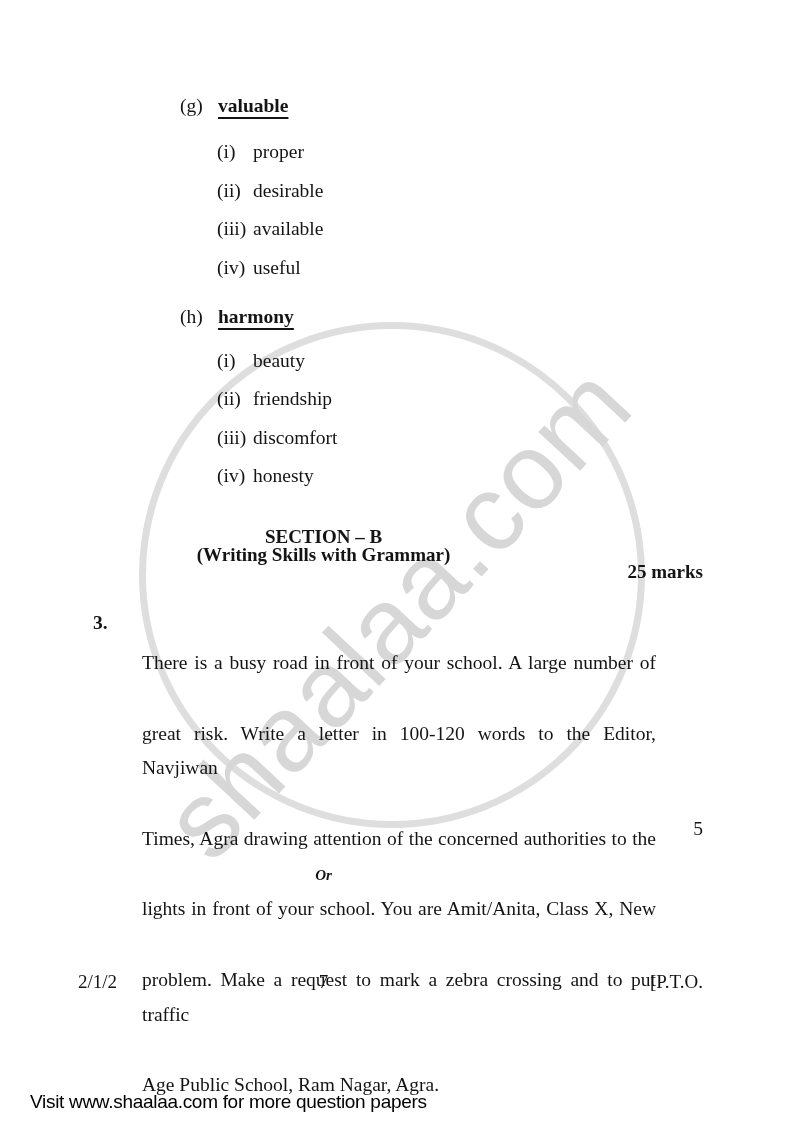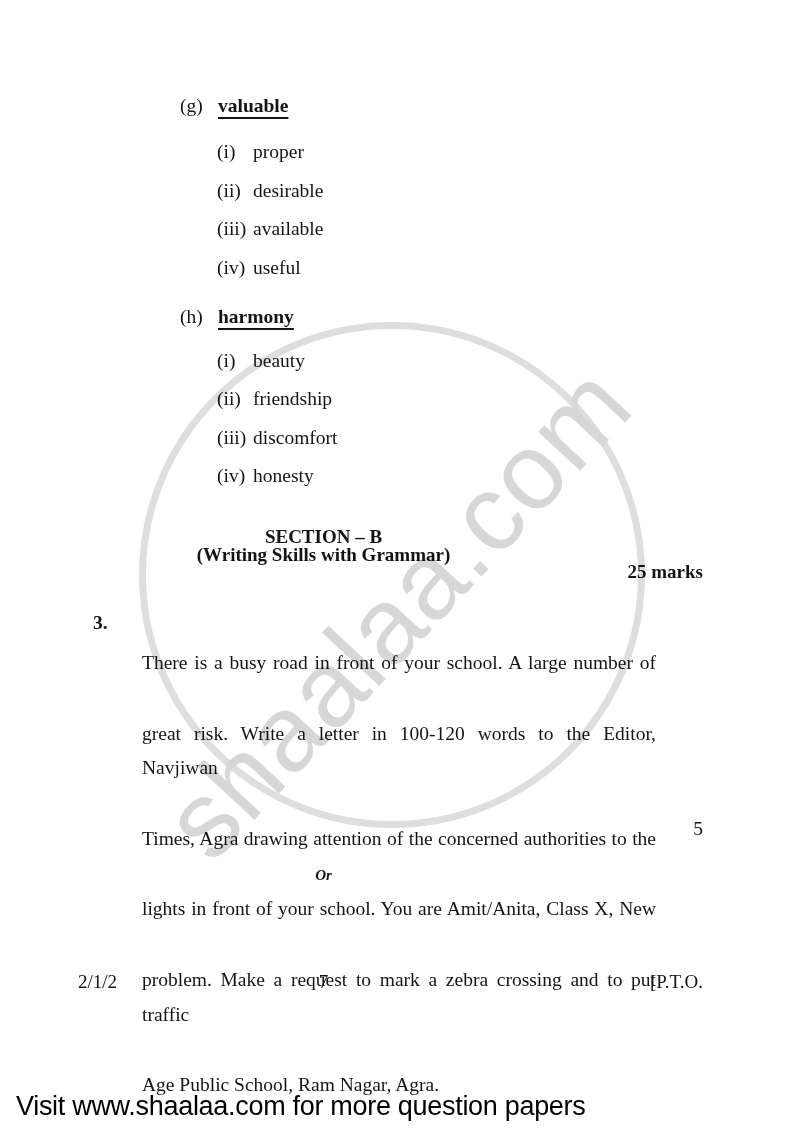--- a/index.html
+++ b/index.html
@@ -78,23 +78,23 @@
   .q3-line.last { text-align-last: left; }
   .q3-marks {
     right: 97px; top: 818px;
     font-size: 19.5px;
   }
   .or-line { font-weight: 700; font-size: 15px; font-style: italic; }
   .footer-item { font-size: 19px; }
   .footer-left { left: 78px; }
   .footer-right { right: 97px; }
   .bottom-bar {
-    left: 16px; top: 1091px;
+    left: 30px; top: 1091px;
     font-family: "Liberation Sans", sans-serif;
-    font-size: 27px;
+    font-size: 19px;
     letter-spacing: -0.3px;
     color: #000000;
   }
 </style>
 </head>
 <body>
 
 <div class="page">
 
   <div class="wm-circle"></div>

